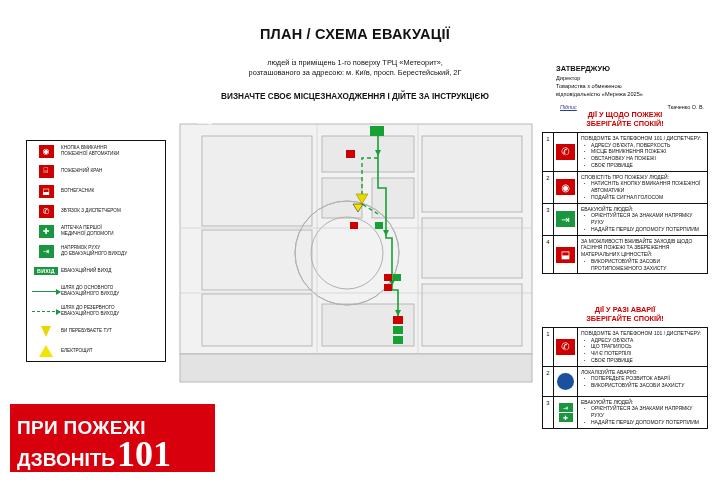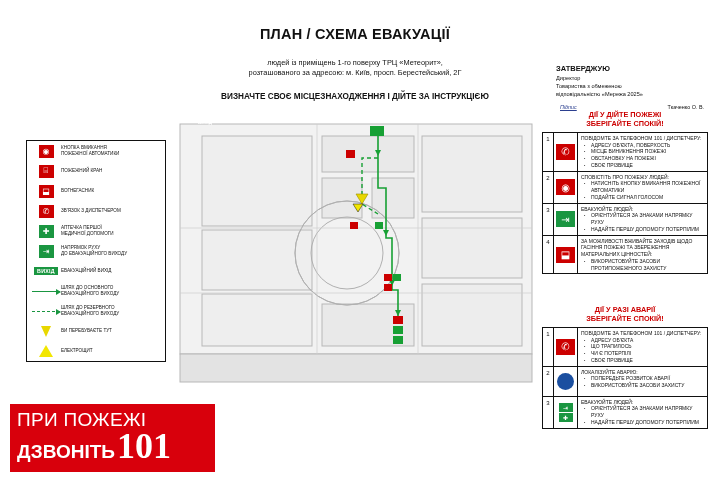--- a/index.html
+++ b/index.html
@@ -55,21 +55,21 @@
   .lgsq { width: 15px; height: 13px; display:flex; align-items:center; justify-content:center; color:#fff; font-size: 8px; }
   .exitbox { background: #1a9641; color: #fff; font-size: 5.3px; font-weight: bold; padding: 1px 3px; letter-spacing: .3px;}
   .arrowline { width: 28px; height: 1px; border-top: 1.5px solid #1a9641; position: relative; }
   .arrowline.dash { border-top: 1.5px dashed #1a9641; }
   .arrowline:after { content: ""; position: absolute; right: -1px; top: -3px; border-left: 5px solid #1a9641; border-top: 3px solid transparent; border-bottom: 3px solid transparent; }
   .youdot { width: 0; height: 0; border-left: 5px solid transparent; border-right: 5px solid transparent; border-top: 11px solid #e8d700; }
   .tri-warn { width: 0; height: 0; border-left: 7px solid transparent; border-right: 7px solid transparent; border-bottom: 12px solid #f2e600; position: relative; }
 
   
   .banner { position: absolute; left: 10px; top: 404px; width: 205px; height: 68px; background: #d8000c; color: #fff; }
-  .banner .b1 { font-size: 19px; font-weight: normal; letter-spacing: .3px; padding: 6px 0 0 7px; line-height: 1; }
+  .banner .b1 { font-size: 19px; font-weight: bold; letter-spacing: .3px; padding: 14px 0 0 7px; line-height: 1; }
   .banner .b2 { font-size: 19px; font-weight: bold; padding: 3px 0 0 7px; line-height: 1; display: flex; align-items: baseline; }
   .banner .b2 .num { font-size: 36px; line-height: .8; margin-left: 2px; font-family: Liberation Serif, serif; }
 
   
   .plan { position: absolute; left: 172px; top: 118px; width: 370px; height: 270px; }
   .plan svg { display: block; }
   .planlbl { position: absolute; font-size: 5px; }
 </style>
 </head>
 <body>
@@ -89,21 +89,21 @@
     <div class="a-line" style="margin-top:0">Товариства з обмеженою</div>
     <div class="a-line" style="margin-top:0">відповідальністю «Мережа 2025»</div>
     <div class="a-sign-row">
       <span class="sig">Підпис</span>
       <span>Ткаченко О. В.</span>
     </div>
   </div>
 
   <div class="rpanel" style="left:542px; top:110px;">
     <div class="rp-head">
-      <div>ДІЇ У ДІЙТЕ ПОЖЕЖІ</div>
+      <div>ДІЇ У ЩОДО ПОЖЕЖІ</div>
       <div>ЗБЕРІГАЙТЕ СПОКІЙ!</div>
     </div>
     <div class="rp-box">
 
       <div class="rp-row">
         <div class="rp-num">1</div>
         <div class="rp-ico">
             <div class="ico-sq ico-red">✆</div>
           </div>
         <div class="rp-txt">

